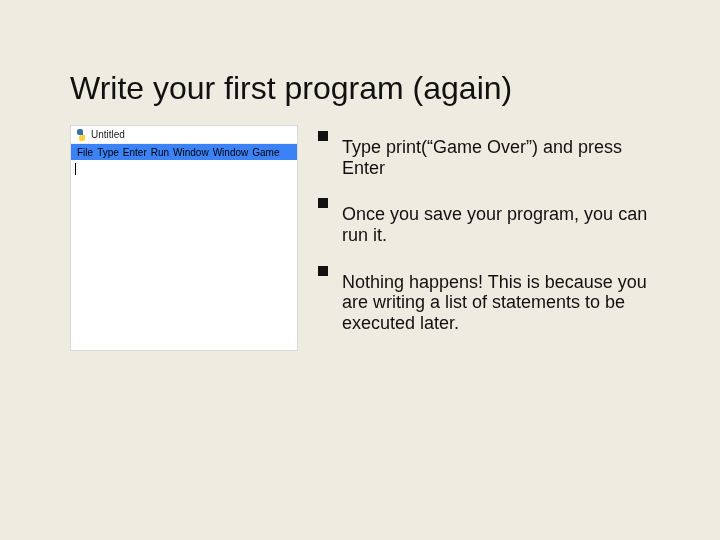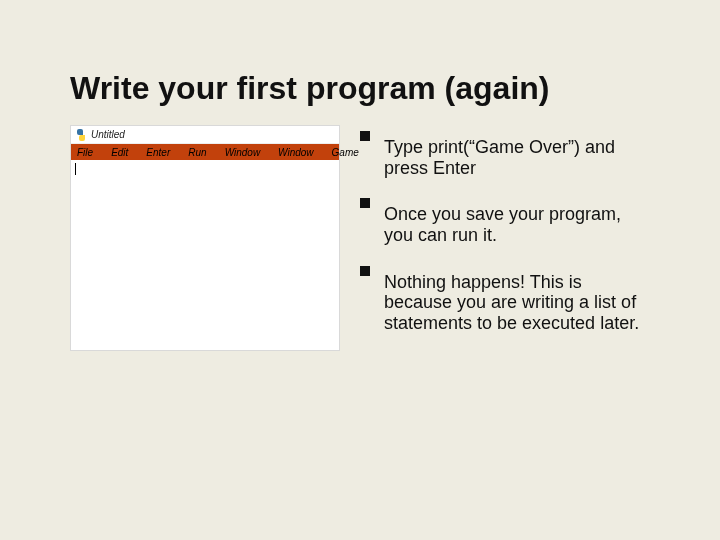--- a/index.html
+++ b/index.html
@@ -9,40 +9,39 @@
     font-family: "Comic Sans MS", "Comic Sans", cursive, sans-serif;
     color: #111;
     position: relative;
   }
   .slide {
     padding: 70px 70px 40px 70px;
     width: 100%; height: 100%;
   }
   .title {
     font-size: 32px;
-    font-weight: bold;
+    font-weight: normal;
     margin-bottom: 18px;
     font-family: "Comic Sans MS", "Comic Sans", cursive, sans-serif;
   }
   .content {
     display: flex;
     gap: 20px;
     align-items: flex-start;
   }
   .editor {
-    width: 270px;
+    width: 228px;
     height: 226px;
     background: #ffffff;
     border: 1px solid #d9d9d9;
     font-family: "Segoe UI", Tahoma, sans-serif;
     font-size: 10px;
     color: #000;
     display: flex;
     flex-direction: column;
-    font-style: italic;
   }
   .editor-titlebar {
     display: flex;
     align-items: center;
     gap: 4px;
     height: 18px;
     padding: 0 4px;
     background: #ffffff;
     border-bottom: 1px solid #eee;
   }
@@ -68,28 +67,28 @@
     background: #ffd43b;
     border-radius: 2px 0 2px 2px;
     bottom: 0; right: 2px;
   }
   .editor-title {
     font-size: 10px;
     color: #222;
   }
   .editor-menubar {
     display: flex;
-    gap: 18px;
+    gap: 4px;
     padding: 2px 6px;
     height: 16px;
     align-items: center;
     font-size: 10px;
     font-family: Tahoma, "Segoe UI", sans-serif;
     color: #000;
-    background: #c2410c;
+    background: #3b82f6;
   }
   .editor-menubar span { cursor: default; }
   .editor-body {
     flex: 1;
     background: #fff;
     position: relative;
     padding: 2px 4px;
     font-family: "Courier New", monospace;
     font-size: 11px;
   }
@@ -128,21 +127,21 @@
 
   <div class="content">
 
     <div class="editor">
       <div class="editor-titlebar">
         <span class="py-icon"></span>
         <span class="editor-title">Untitled</span>
       </div>
       <div class="editor-menubar">
         <span>File</span>
-        <span>Edit</span>
+        <span>Type</span>
         <span>Enter</span>
         <span>Run</span>
         <span>Window</span>
         <span>Window</span>
         <span>Game</span>
       </div>
       <div class="editor-body">
         <span class="caret"></span>
       </div>
     </div>

